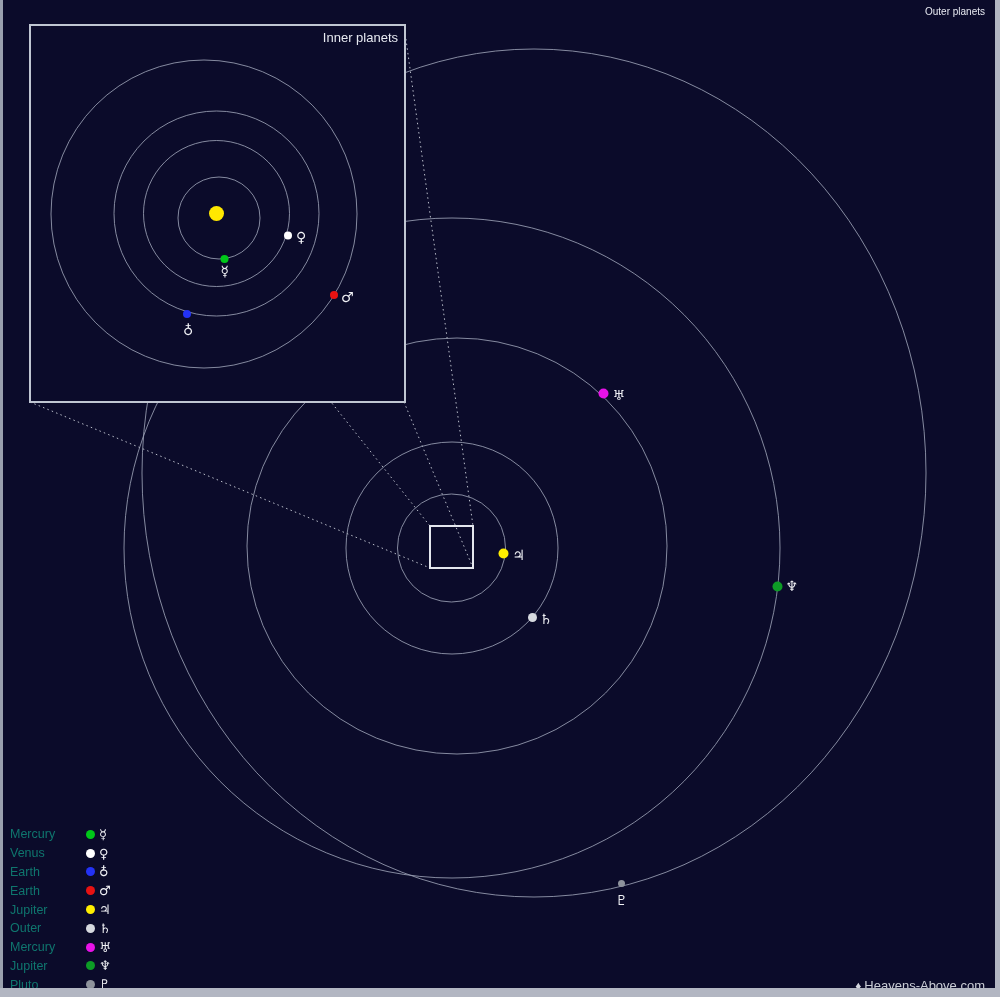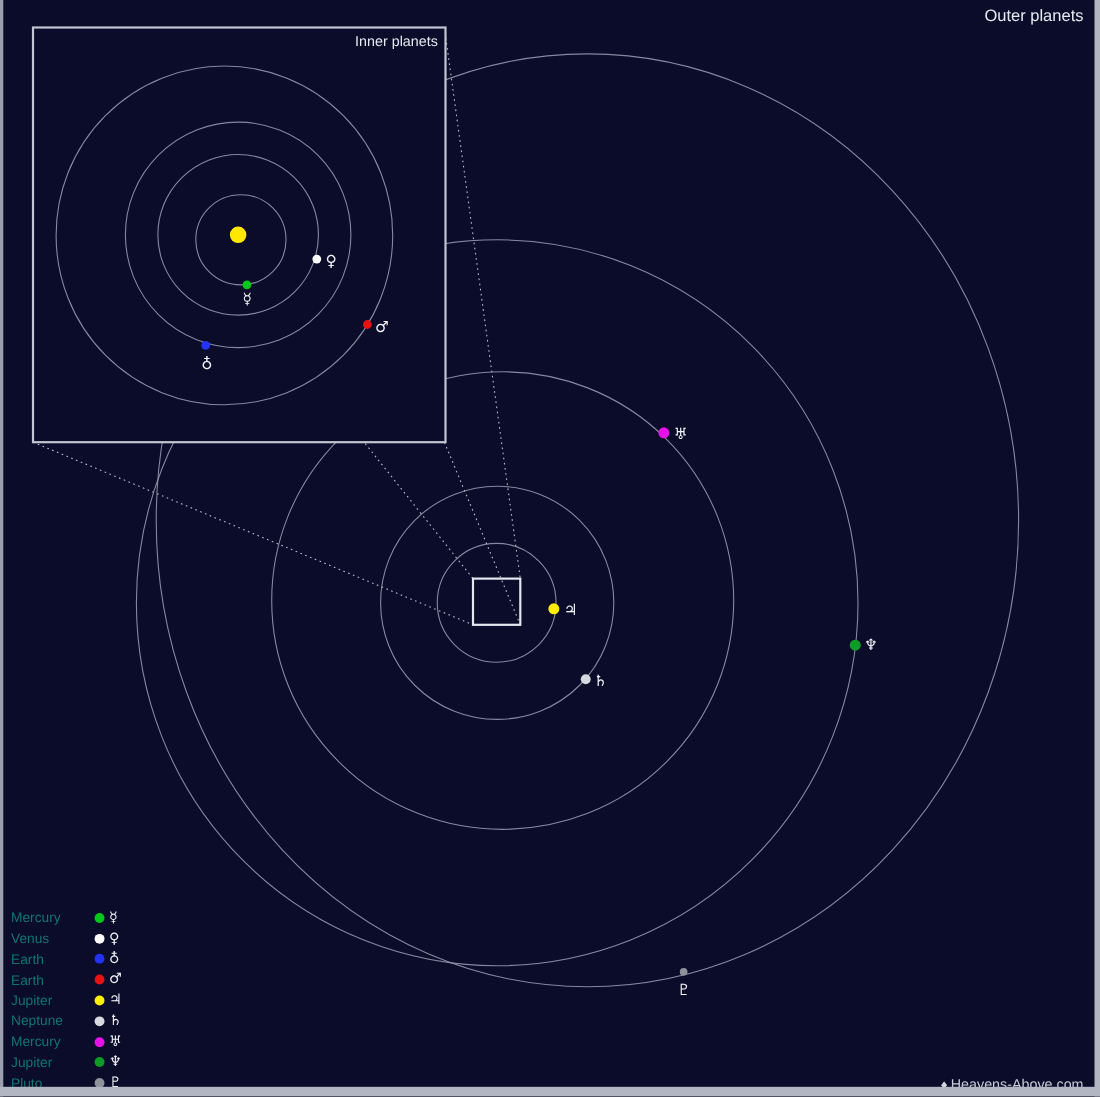--- a/index.html
+++ b/index.html
@@ -9,21 +9,21 @@
   .edge-left{left:0;top:0;width:3px;height:100%;background:#9aa0ae;}
   .edge-right{right:0;top:0;width:5px;height:100%;background:#b2b6c2;}
   .edge-bottom{left:0;bottom:0;width:100%;height:9px;background:#b2b6c2;}
   svg{position:absolute;left:0;top:0;}
   .orbit{fill:none;stroke:#9aa0b4;stroke-width:1;opacity:.85;}
   .dash{stroke:#ccd0da;stroke-width:1;stroke-dasharray:1.5 3.2;opacity:.9;fill:none;}
   .sunbox{fill:none;stroke:#e4e7ee;stroke-width:2;}
   .insetbox{fill:#0b0b2a;stroke:#c0c6d2;stroke-width:2;}
   .psym{fill:#f1f2f6;font-size:14px;font-family:"DejaVu Sans",sans-serif;}
   .svgtitle{fill:#e7e9f1;font-size:13px;font-family:"Liberation Sans",sans-serif;}
-  .outer-title{position:absolute;top:6px;right:15px;color:#e7e9f1;font-size:15px;}
+  .outer-title{position:absolute;top:6px;right:15px;color:#e7e9f1;font-size:10px;}
   .watermark{position:absolute;bottom:4px;right:15px;color:#c9ccd5;font-size:13px;}
   .watermark .wicon{font-size:12px;margin-right:3px;color:#d4d7df;}
   .legend{position:absolute;left:10px;top:825px;}
   .lrow{display:flex;align-items:center;height:18.8px;}
   .lname{width:76px;font-size:12.5px;color:#0f766e;}
   .ldot{width:9px;height:9px;border-radius:50%;flex:0 0 auto;}
   .lsym{margin-left:4px;font-size:13px;color:#f1f2f6;line-height:1;
         font-family:"DejaVu Sans",sans-serif;}
 </style>
 </head>
@@ -92,21 +92,21 @@
         <span class="lname">Earth</span>
         <span class="ldot" style="background: rgb(232, 18, 18);"></span>
         <span class="lsym">♂</span>
       </div>
       <div class="lrow">
         <span class="lname">Jupiter</span>
         <span class="ldot" style="background: rgb(255, 238, 0);"></span>
         <span class="lsym">♃</span>
       </div>
       <div class="lrow">
-        <span class="lname">Neptune</span>
+        <span class="lname">Outer</span>
         <span class="ldot" style="background: rgb(214, 217, 223);"></span>
         <span class="lsym">♄</span>
       </div>
       <div class="lrow">
         <span class="lname">Mercury</span>
         <span class="ldot" style="background: rgb(232, 18, 232);"></span>
         <span class="lsym">♅</span>
       </div>
       <div class="lrow">
         <span class="lname">Jupiter</span>

